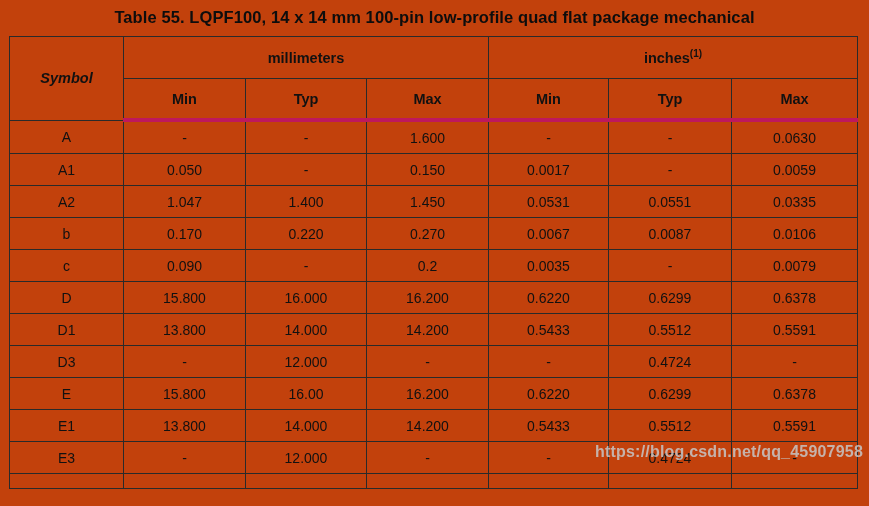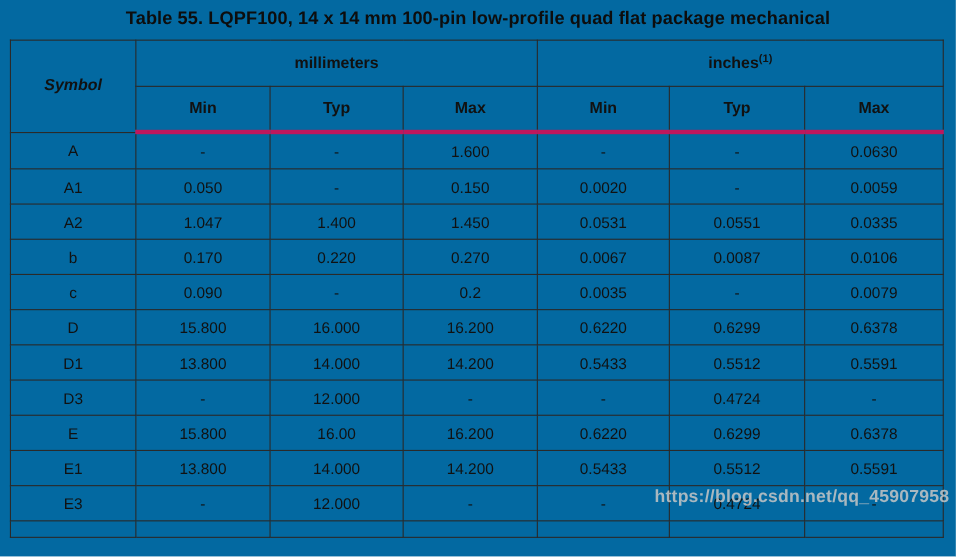--- a/index.html
+++ b/index.html
@@ -4,21 +4,21 @@
 <style>
   html, body {
     margin: 0;
     padding: 0;
     background: #ffffff;
   }
   .page {
     position: relative;
     width: 869px;
     height: 506px;
-    background: #0369a1;
+    background: #c2410c;
     overflow: hidden;
     font-family: "Liberation Sans", "DejaVu Sans", sans-serif;
     color: #111111;
   }
   .title {
     margin-top: 7px;
     text-align: center;
     font-size: 16.5px;
     font-weight: 700;
     line-height: 21px;
@@ -118,21 +118,21 @@
           <td>1.600</td>
           <td>-</td>
           <td>-</td>
           <td>0.0630</td>
         </tr>
         <tr>
           <td>A1</td>
           <td>0.050</td>
           <td>-</td>
           <td>0.150</td>
-          <td>0.0020</td>
+          <td>0.0017</td>
           <td>-</td>
           <td>0.0059</td>
         </tr>
         <tr>
           <td>A2</td>
           <td>1.047</td>
           <td>1.400</td>
           <td>1.450</td>
           <td>0.0531</td>
           <td>0.0551</td>

